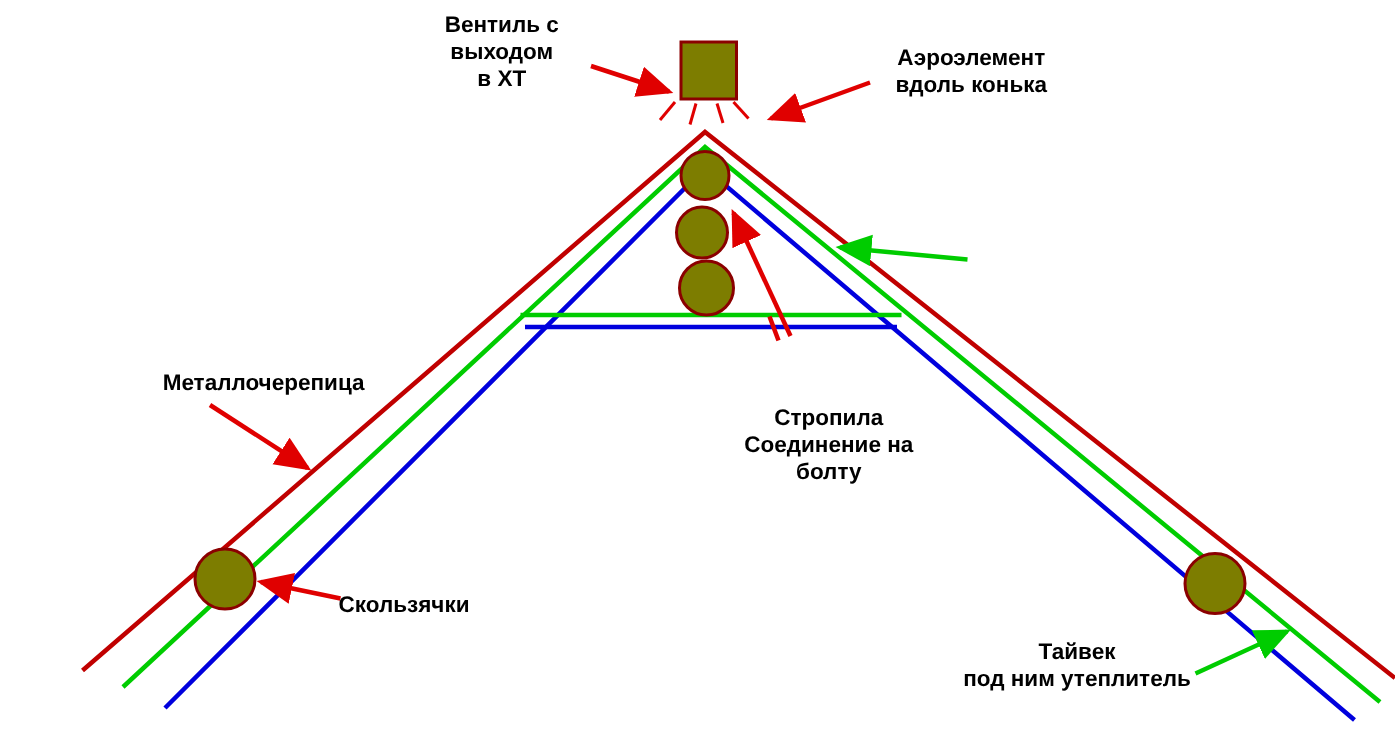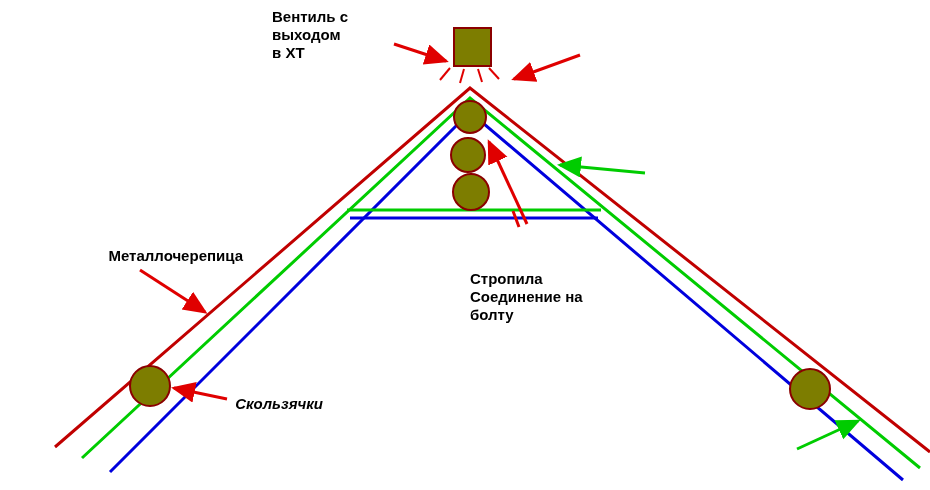--- a/index.html
+++ b/index.html
@@ -20,20 +20,21 @@
   .ray{stroke:var(--arrow-red);stroke-width:2;fill:none;}
   .mk-red{fill:var(--arrow-red);}
   .mk-green{fill:var(--arrow-green);}
   .label{
     position:absolute;
     font-weight:bold;
     font-size:15px;
     line-height:1.2;
     color:var(--label,#000);
     white-space:pre-line;
+    text-align:center;
   }
   .label.left{text-align:right;}
 </style>
 </head>
 <body>
 
 <div class="stage">
 
   <svg width="930" height="490" viewBox="0 0 930 490">
     <defs>
@@ -73,24 +74,28 @@
     <line class="arrow-red" x1="527" y1="224" x2="489" y2="142" marker-end="url(#mred)"></line>
     <line class="arrow-red" x1="519" y1="227" x2="513" y2="211"></line>
     <line class="arrow-red" x1="227" y1="399" x2="174" y2="388" marker-end="url(#mred)"></line>
     <line class="arrow-green" x1="797" y1="449" x2="858" y2="421" marker-end="url(#mgreen)"></line>
   </svg>
 
   <div class="label" style="left:272px;top:8px;width:125px;">Вентиль с
 выходом
 в ХТ</div>
 
+  <div class="label" style="left:575px;top:30px;width:145px;">Аэроэлемент
+вдоль конька</div>
 
 
   <div class="label left" style="left:53px;top:247px;width:190px;">Металлочерепица</div>
 
   <div class="label" style="left:470px;top:230px;width:165px;margin-top:40px;">Стропила
 Соединение на
 болту</div>
 
-  <div class="label left" style="left:193px;top:395px;width:130px;font-style:italic;">Скользячки</div>
+  <div class="label left" style="left:183px;top:395px;width:130px;">Скользячки</div>
 
+  <div class="label" style="left:618px;top:426px;width:200px;">Тайвек
+под ним утеплитель</div>
 
 </div>
 
 </body></html>

